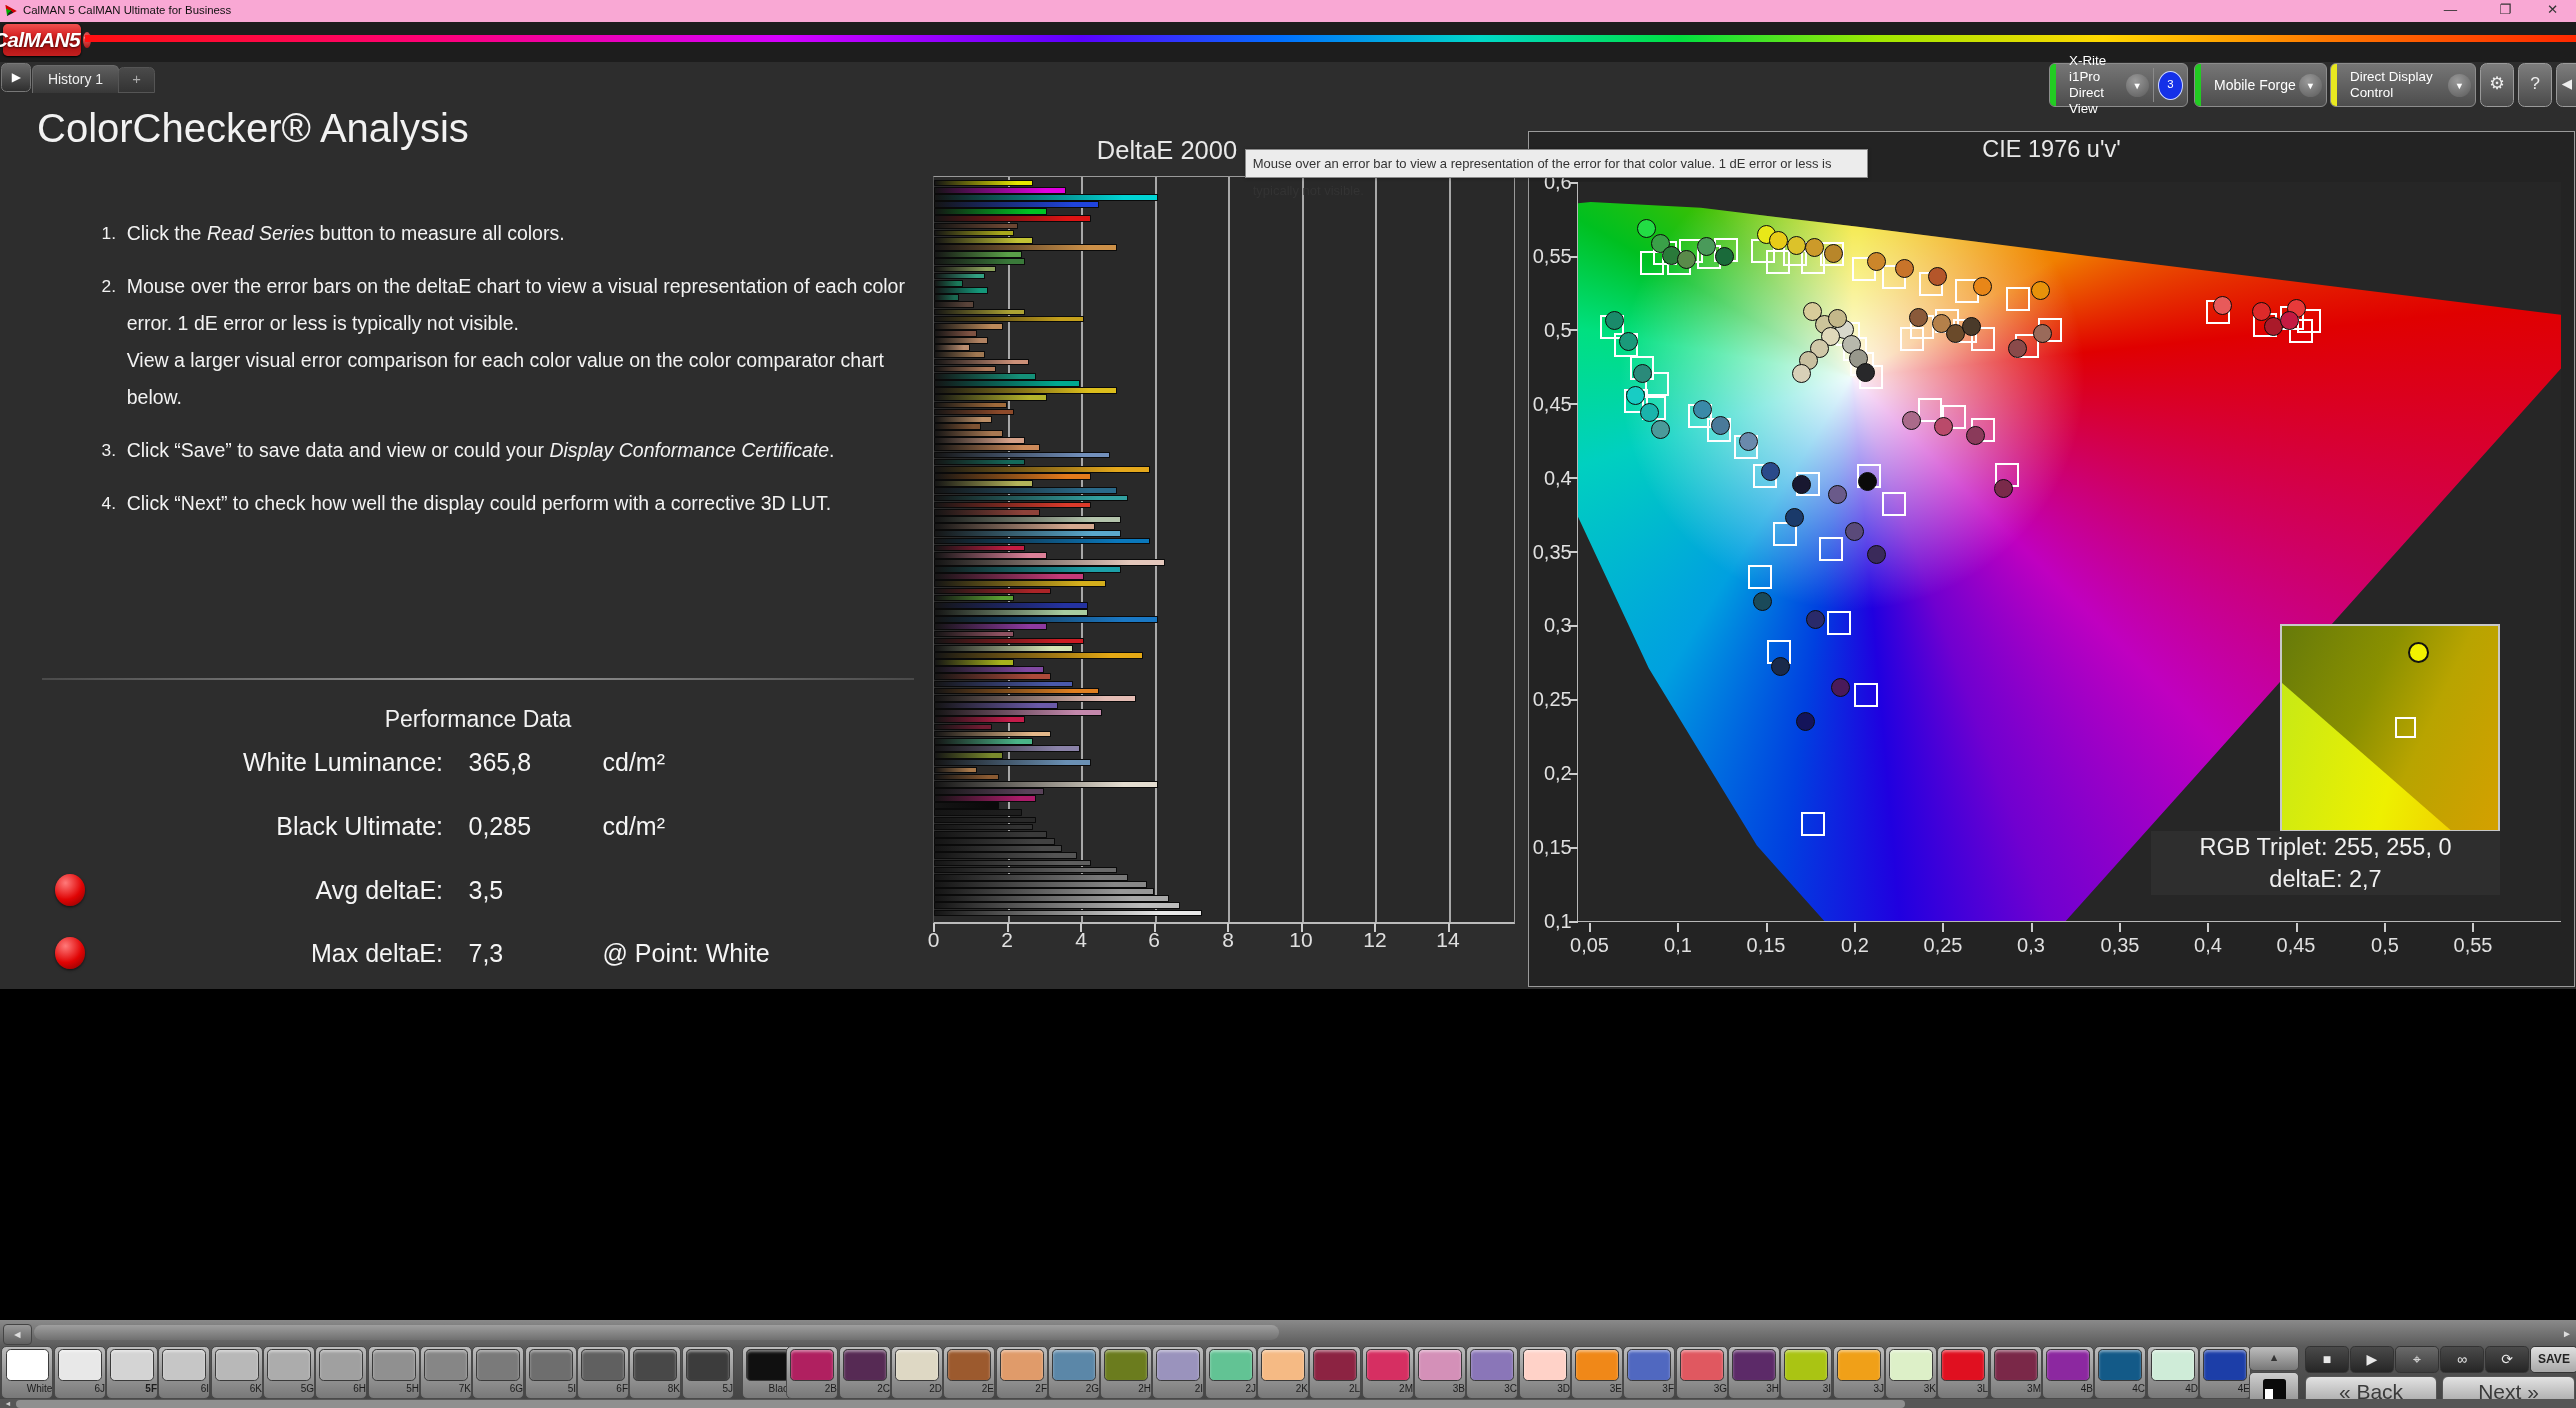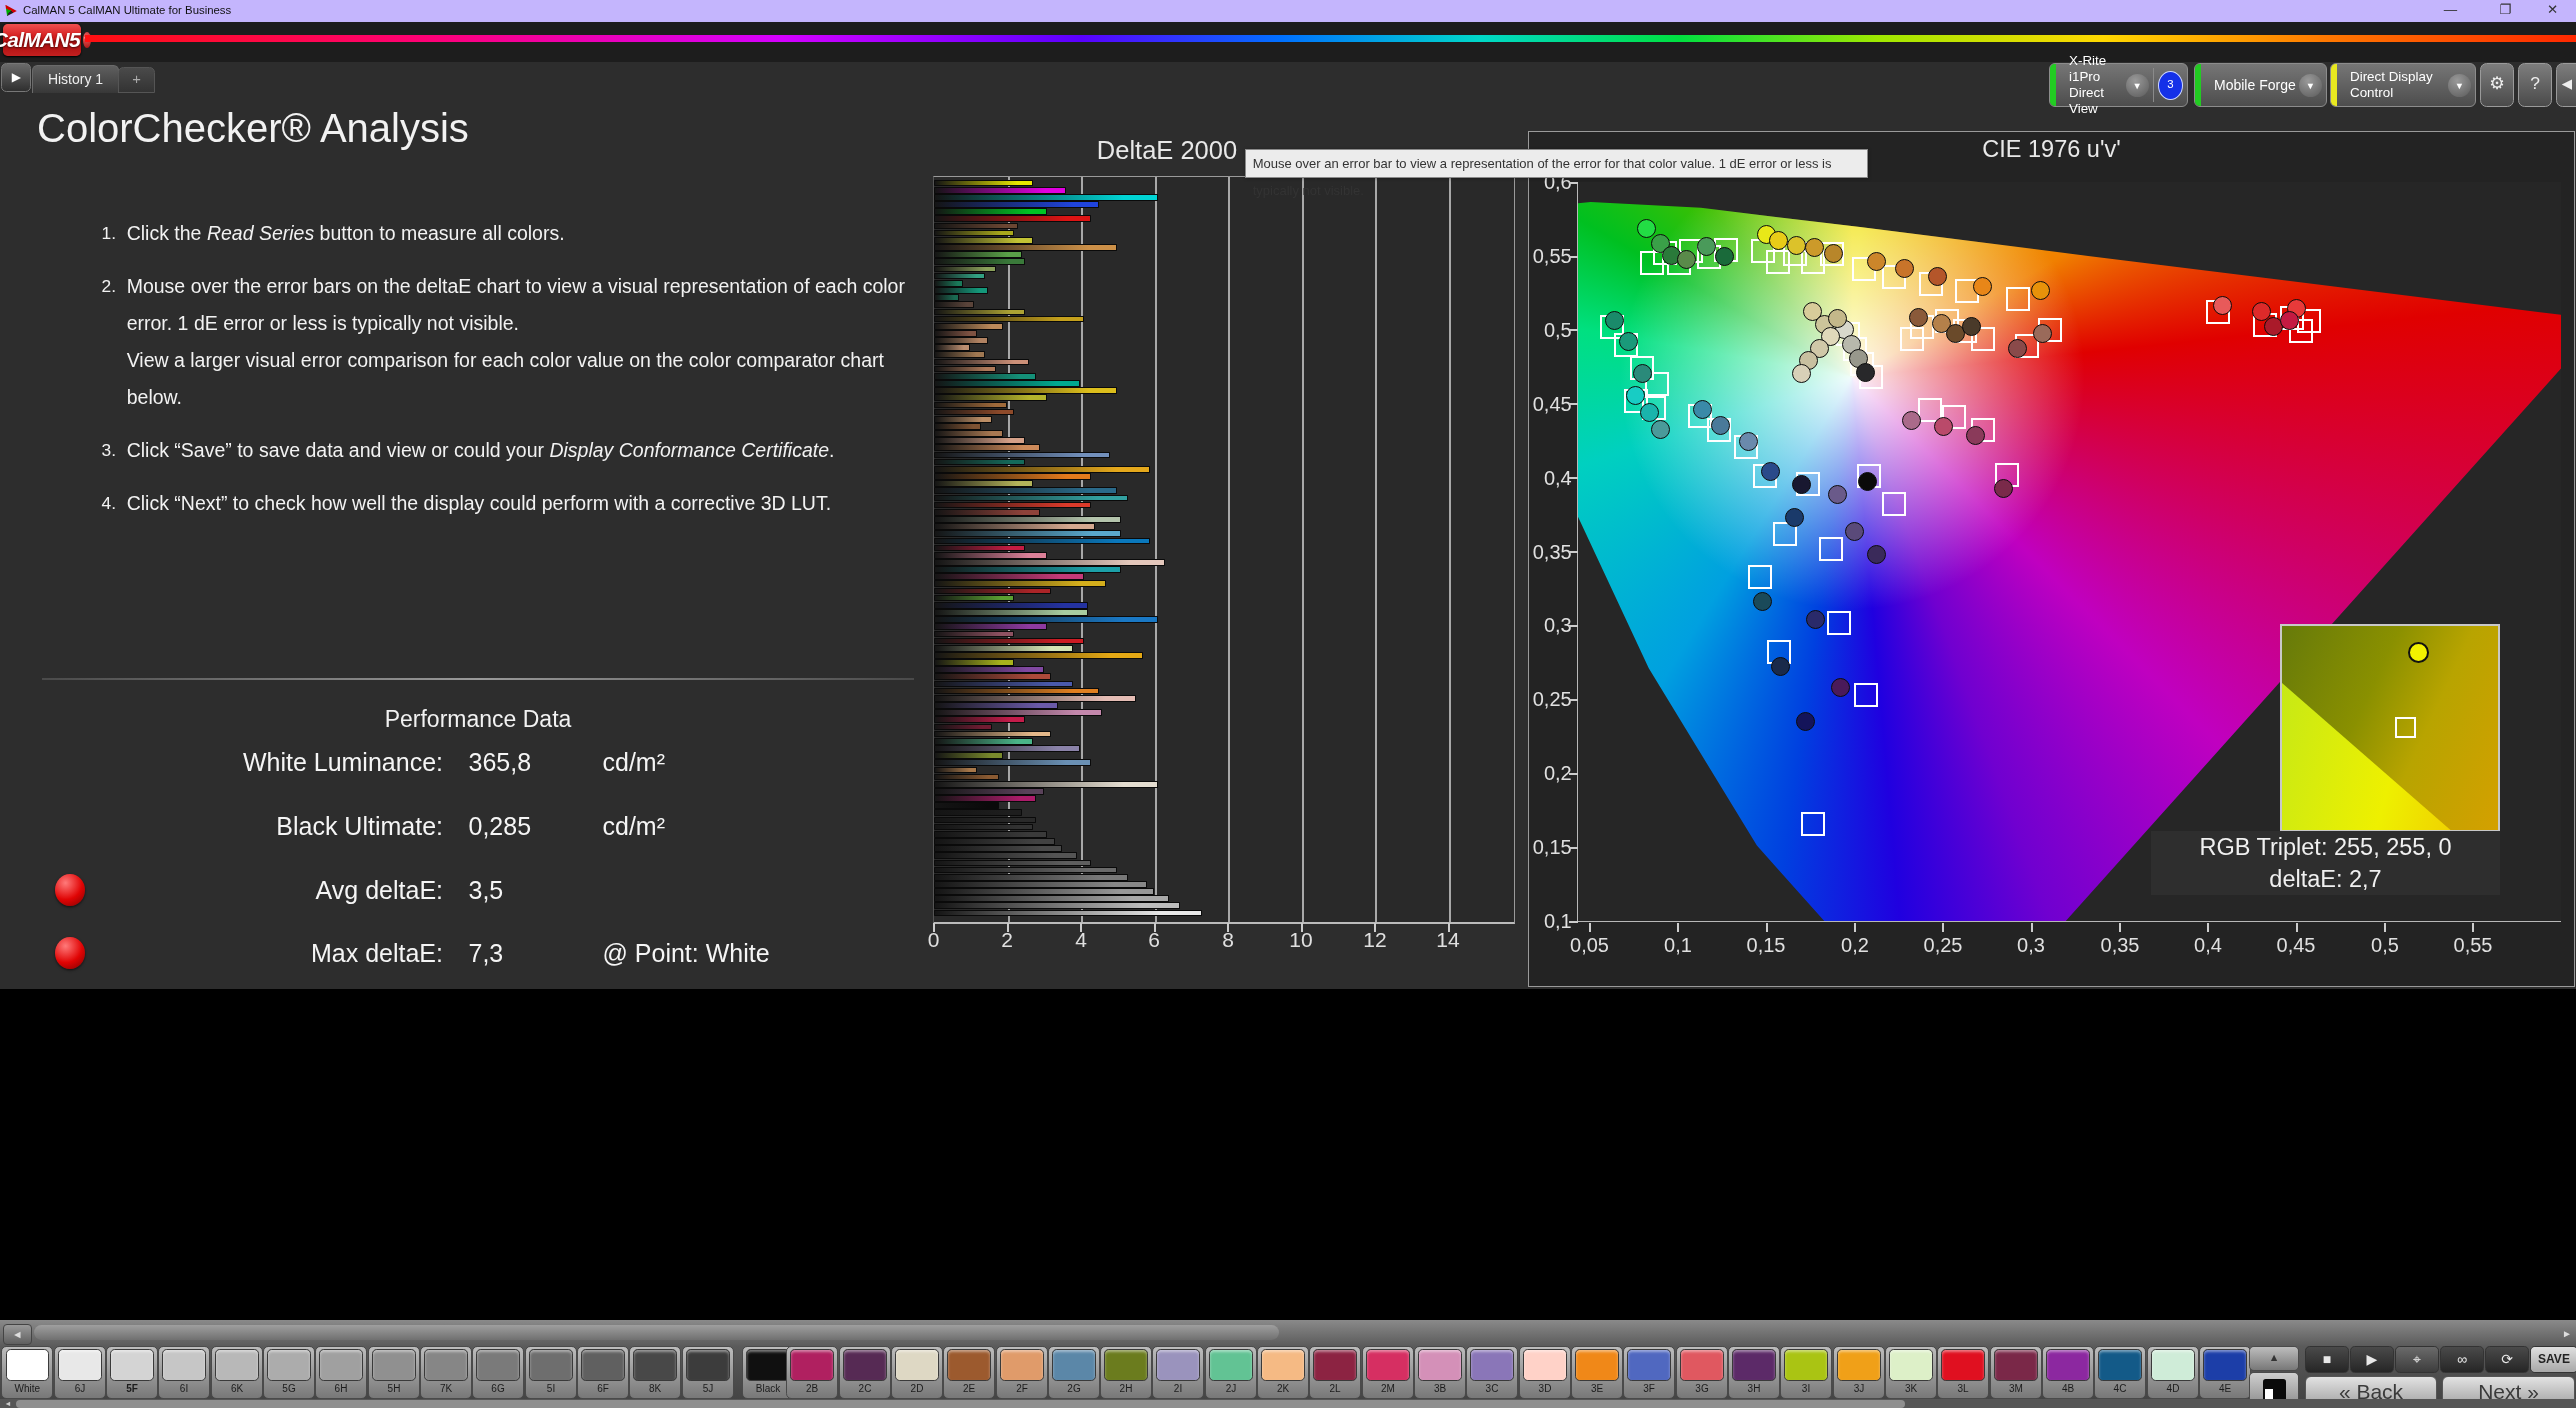--- a/index.html
+++ b/index.html
@@ -1,21 +1,21 @@
 <!DOCTYPE html>
 <html style="font-size:10.7px"><head>
 <meta charset="utf-8">
 <style>
   html,body{margin:0;padding:0;background:#2d2d2d;width:2576px;height:1409px;overflow:hidden;
     font-family:"Liberation Sans",sans-serif;-webkit-font-smoothing:antialiased;}
   .abs{position:absolute;}
   .ni{pointer-events:none;}
 
   
-  #titlebar{left:0;top:0;width:2576px;height:26px;background:#c4b5fd;color:#111;}
+  #titlebar{left:0;top:0;width:2576px;height:26px;background:#f9a8d4;color:#111;}
   #titlebar .ticon{left:5.4px;top:4.7px;width:11.4px;height:11.4px;
      background:conic-gradient(#c00 0 130deg,#222 130deg 220deg,#0a0 220deg 290deg,#c00 290deg);
      clip-path:polygon(0 0,100% 55%,15% 100%);}
   #titlebar .ttext{left:23px;top:4px;font-size:11.4px;}
   .wbtn{top:1.3px;width:31px;height:19px;text-align:center;font-size:13.4px;line-height:17.4px;color:#333;}
   #btn-min{left:2435px;} #btn-max{left:2490px;} #btn-close{left:2537px;}
 
   #appheader{left:0;top:21.5px;width:2576px;height:40px;background:#1d1d1d;}
   #logo{left:2.7px;top:2.7px;width:78px;height:32px;border-radius:4.7px;
      background:linear-gradient(#f05050 0%,#d01818 45%,#a80d0d 55%,#c42020 100%);
@@ -133,21 +133,21 @@
   #toolbar{left:0;top:1320px;width:2576px;height:89px;
      background:linear-gradient(#8a8a8a,#5a5a5a 30%,#404040);}
   #tb-scroll-left{left:2.7px;top:4px;width:27px;height:19px;border-radius:4px;background:linear-gradient(#9a9a9a,#5f5f5f);
      color:#ddd;text-align:center;line-height:19px;font-size:10.7px;border:0.7px solid #444;}
   #tb-scroll-pill{left:34px;top:5.4px;width:1245px;height:14.8px;border-radius:7.4px;background:linear-gradient(#9f9f9f,#707070);}
   #tb-scroll-right{left:2559px;top:4px;width:16px;height:19px;color:#ddd;font-size:10px;line-height:19px;text-align:center;}
   .chip{top:25.5px;width:50px;height:51px;border-radius:5.4px;background:linear-gradient(#bdbdbd,#787878);
      border:0.7px solid #4a4a4a;}
   .chip .cc{margin:2.7px 3.4px 0 3.4px;height:29.5px;border-radius:4.7px;border:0.7px solid #3a3a3a;
      box-shadow:inset 0 2px 2.7px rgba(255,255,255,.45);}
-  .chip .cl{text-align:center;font-size:10px;color:#1c1c1c;margin-top:2px;}
+  .chip .cl{text-align:right;font-size:10px;color:#1c1c1c;margin-top:2px;}
   #tb-up{left:2249px;top:25.5px;width:48px;height:23px;border-radius:4.7px;background:linear-gradient(#bdbdbd,#787878);
      border:0.7px solid #4a4a4a;color:#333;text-align:center;line-height:21.5px;font-size:10.7px;}
   #tb-monitor{left:2249px;top:52px;width:48px;height:34px;border-radius:4.7px;background:linear-gradient(#cfcfcf,#8a8a8a);
      border:0.7px solid #4a4a4a;display:flex;align-items:center;justify-content:center;}
   #tb-monitor .scr{width:23px;height:23px;background:#0a0a0a;border-radius:2.7px;display:flex;align-items:flex-end;}
   #tb-monitor .scr i{display:block;width:8px;height:9.4px;background:#fff;margin:0 0 2.7px 2.7px;}
   .tpbtn{top:25.5px;width:42px;height:25.5px;border-radius:4.7px;border:0.7px solid #333;color:#e8e8e8;
      text-align:center;line-height:24px;font-size:14px;background:linear-gradient(#6a6a6a,#3d3d3d);}
   .tpbtn.dark{background:linear-gradient(#4a4a4a,#262626);}
   #tb-save{background:linear-gradient(#e0e0e0,#a8a8a8);color:#222;font-weight:bold;font-size:12px;}

